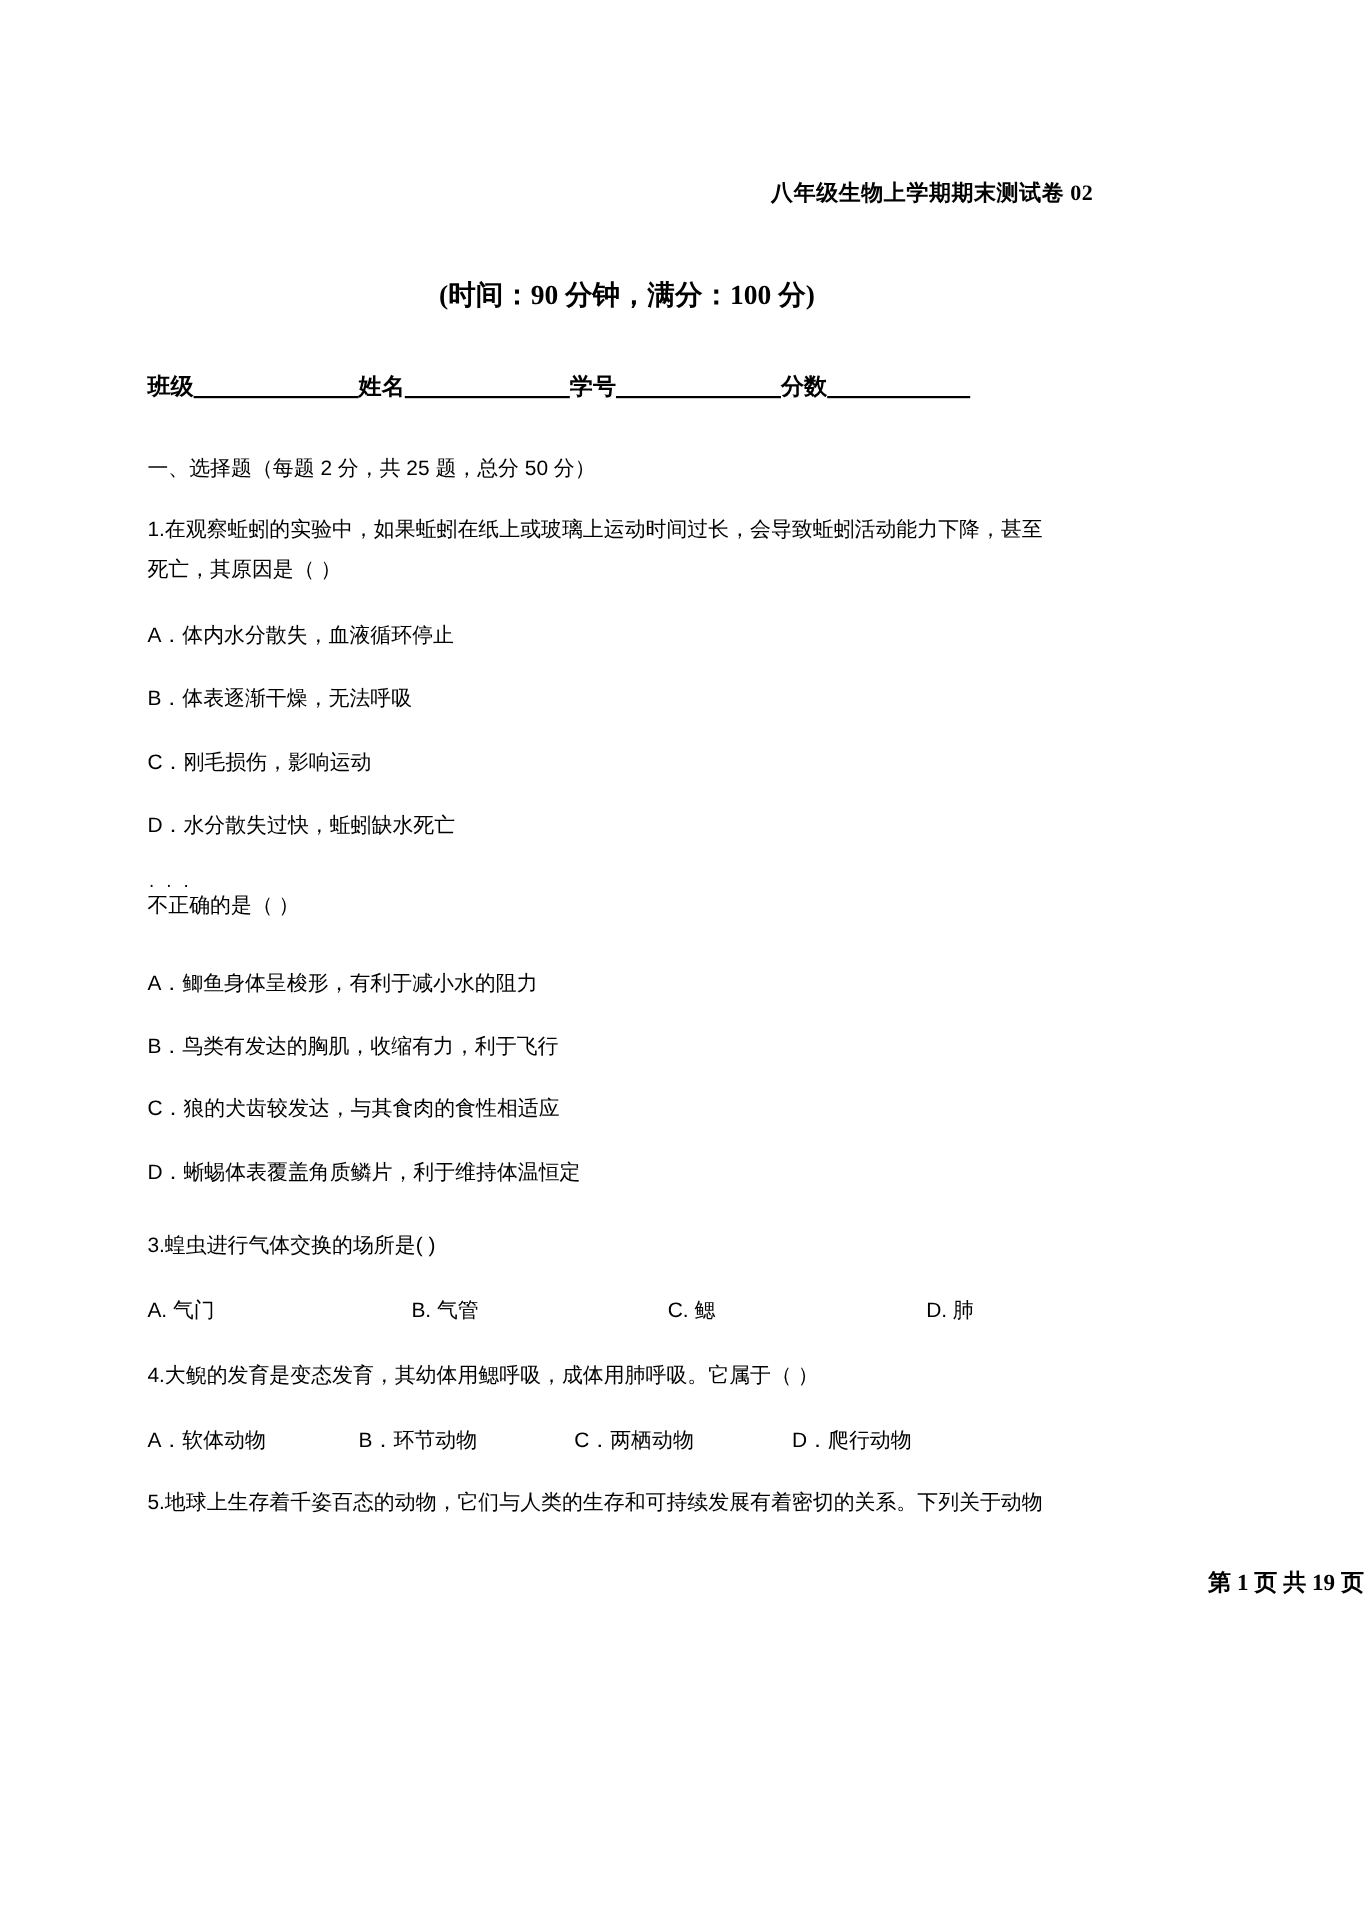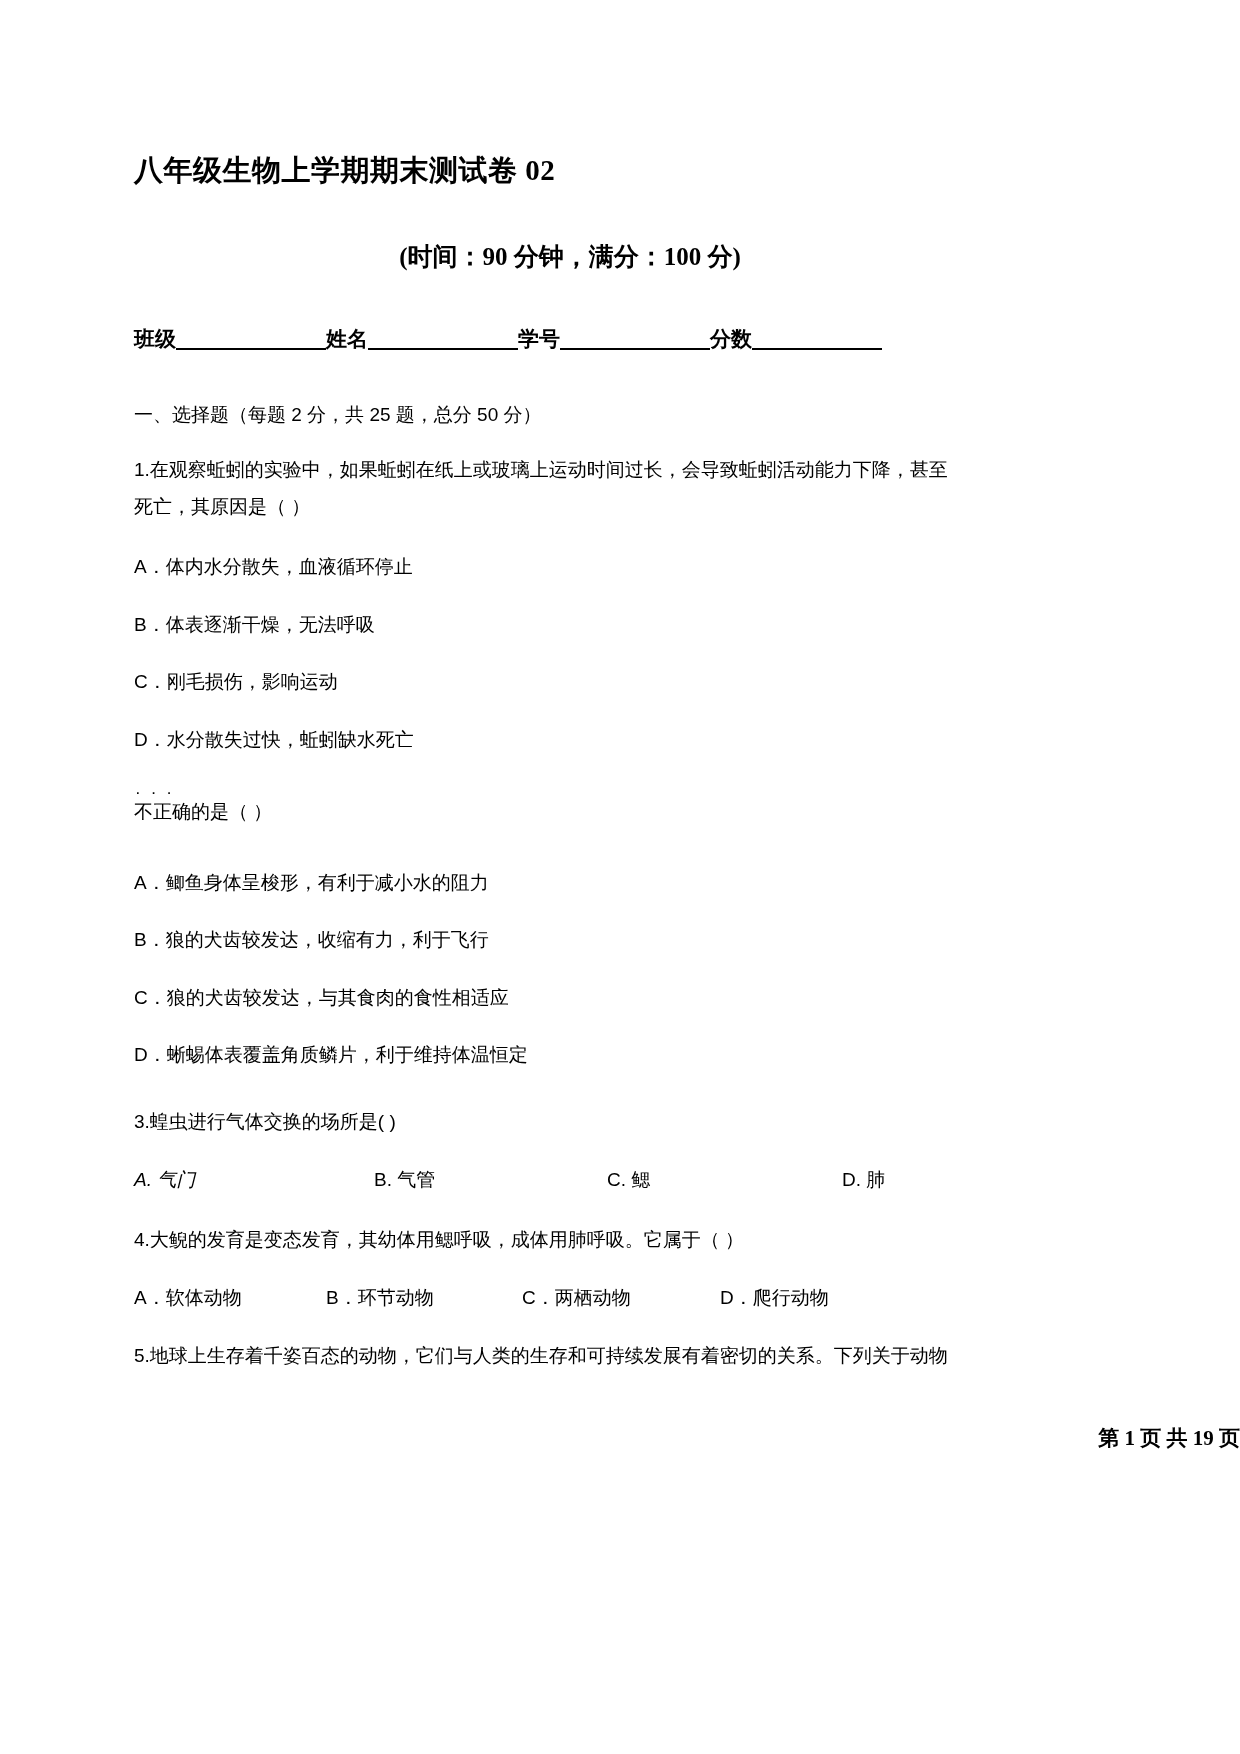--- a/index.html
+++ b/index.html
@@ -24,26 +24,26 @@
   }
   .content {
     position: absolute;
     left: 134px;
     top: 0;
     width: 872px;
   }
 
   
   .doc-title {
-    text-align: left;
-    font-family: "Liberation Serif", "DejaVu Serif", serif;
-    font-weight: bold;
-    font-size: 29px;
+    text-align: right;
+    font-family: "Liberation Serif", "DejaVu Serif", serif;
+    font-weight: bold;
+    font-size: 20px;
     letter-spacing: 0.5px;
-    margin: 0;
+    margin: 12px;
     padding-top: 152px;
     line-height: 1.25;
   }
   .doc-subtitle {
     text-align: center;
     font-family: "Liberation Serif", "DejaVu Serif", serif;
     font-weight: bold;
     font-size: 25px;
     margin: 1px;
     padding-top: 52px;
@@ -94,21 +94,21 @@
     padding-top: 27px;
   }
   .opt-row {
     font-family: "Liberation Sans", "DejaVu Sans", sans-serif;
     font-size: 19px;
     margin: 0;
     padding-top: 27px;
     display: flex;
   }
   .opt-row.cols4 > span { display: inline-block; }
-  .opt-row.cols4 > span:nth-child(1) { width: 240px; font-style: italic; }
+  .opt-row.cols4 > span:nth-child(1) { width: 240px; }
   .opt-row.cols4 > span:nth-child(2) { width: 233px; }
   .opt-row.cols4 > span:nth-child(3) { width: 235px; }
   .opt-row.cols4 > span:nth-child(4) { width: 160px; }
 
   .opt-row.cols4b > span { display: inline-block; }
   .opt-row.cols4b > span:nth-child(1) { width: 192px; }
   .opt-row.cols4b > span:nth-child(2) { width: 196px; }
   .opt-row.cols4b > span:nth-child(3) { width: 198px; }
   .opt-row.cols4b > span:nth-child(4) { width: 160px; }
 
@@ -163,21 +163,21 @@
     </p>
     <p class="opt">A．体内水分散失，血液循环停止</p>
     <p class="opt">B．体表逐渐干燥，无法呼吸</p>
     <p class="opt">C．刚毛损伤，影响运动</p>
     <p class="opt">D．水分散失过快，蚯蚓缺水死亡</p>
 
     <p class="q-text" style="padding-top:38px">
       <span class="emph"><span class="dots">···</span><span>不正确</span></span><span>的是（    ）</span>
     </p>
     <p class="opt" style="padding-top:38px">A．鲫鱼身体呈梭形，有利于减小水的阻力</p>
-    <p class="opt">B．狼的犬齿较发达，收缩有力，利于飞行</p>
+    <p class="opt">B．鸟类有发达的胸肌，收缩有力，利于飞行</p>
     <p class="opt">C．狼的犬齿较发达，与其食肉的食性相适应</p>
     <p class="opt">D．蜥蜴体表覆盖角质鳞片，利于维持体温恒定</p>
 
     <p class="q-text" style="padding-top:32px">3.蝗虫进行气体交换的场所是(      )</p>
     <div class="opt-row cols4">
       <span>A. 气门</span>
       <span>B. 气管</span>
       <span>C. 鳃</span>
       <span>D. 肺</span>
     </div>

